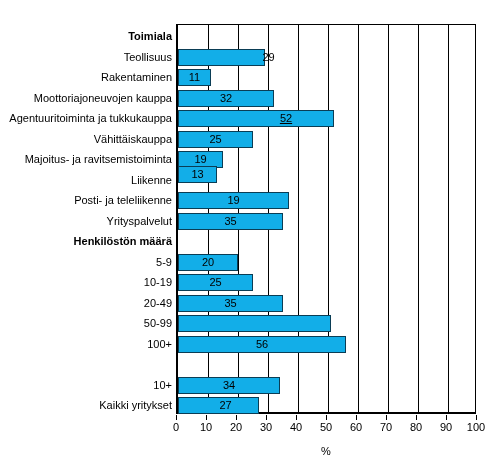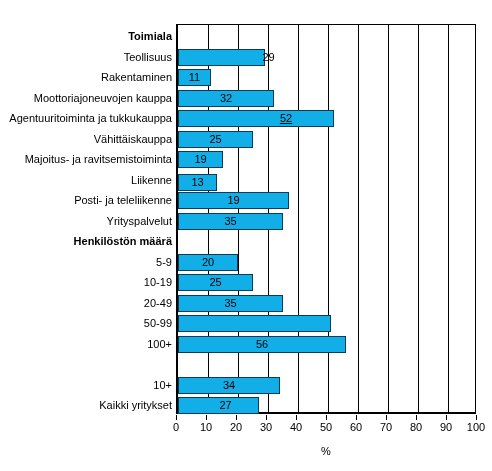--- a/index.html
+++ b/index.html
@@ -187,21 +187,21 @@
           <div class="bar-value" style="left: 16px; width: 184px; text-decoration: underline;">52</div>
         </div>
         <div class="row" style="top: 102.632px;">
           <div class="bar" style="width: 75px; background: rgb(18, 174, 232); border-color: rgb(10, 61, 85);"></div>
           <div class="bar-value" style="left: 0px; width: 75px;">25</div>
         </div>
         <div class="row" style="top: 123.158px;">
           <div class="bar" style="width: 45px; background: rgb(18, 174, 232); border-color: rgb(10, 61, 85);"></div>
           <div class="bar-value" style="left: 0px; width: 45px;">19</div>
         </div>
-        <div class="row" style="top: 146px;">
+        <div class="row" style="top: 138px;">
           <div class="bar" style="width: 39px; background: rgb(18, 174, 232); border-color: rgb(10, 61, 85);"></div>
           <div class="bar-value" style="left: 0px; width: 39px;">13</div>
         </div>
         <div class="row" style="top: 164.211px;">
           <div class="bar" style="width: 111px; background: rgb(18, 174, 232); border-color: rgb(10, 61, 85);"></div>
           <div class="bar-value" style="left: 0px; width: 111px;">19</div>
         </div>
         <div class="row" style="top: 184.737px;">
           <div class="bar" style="width: 105px; background: rgb(18, 174, 232); border-color: rgb(10, 61, 85);"></div>
           <div class="bar-value" style="left: 0px; width: 105px;">35</div>

